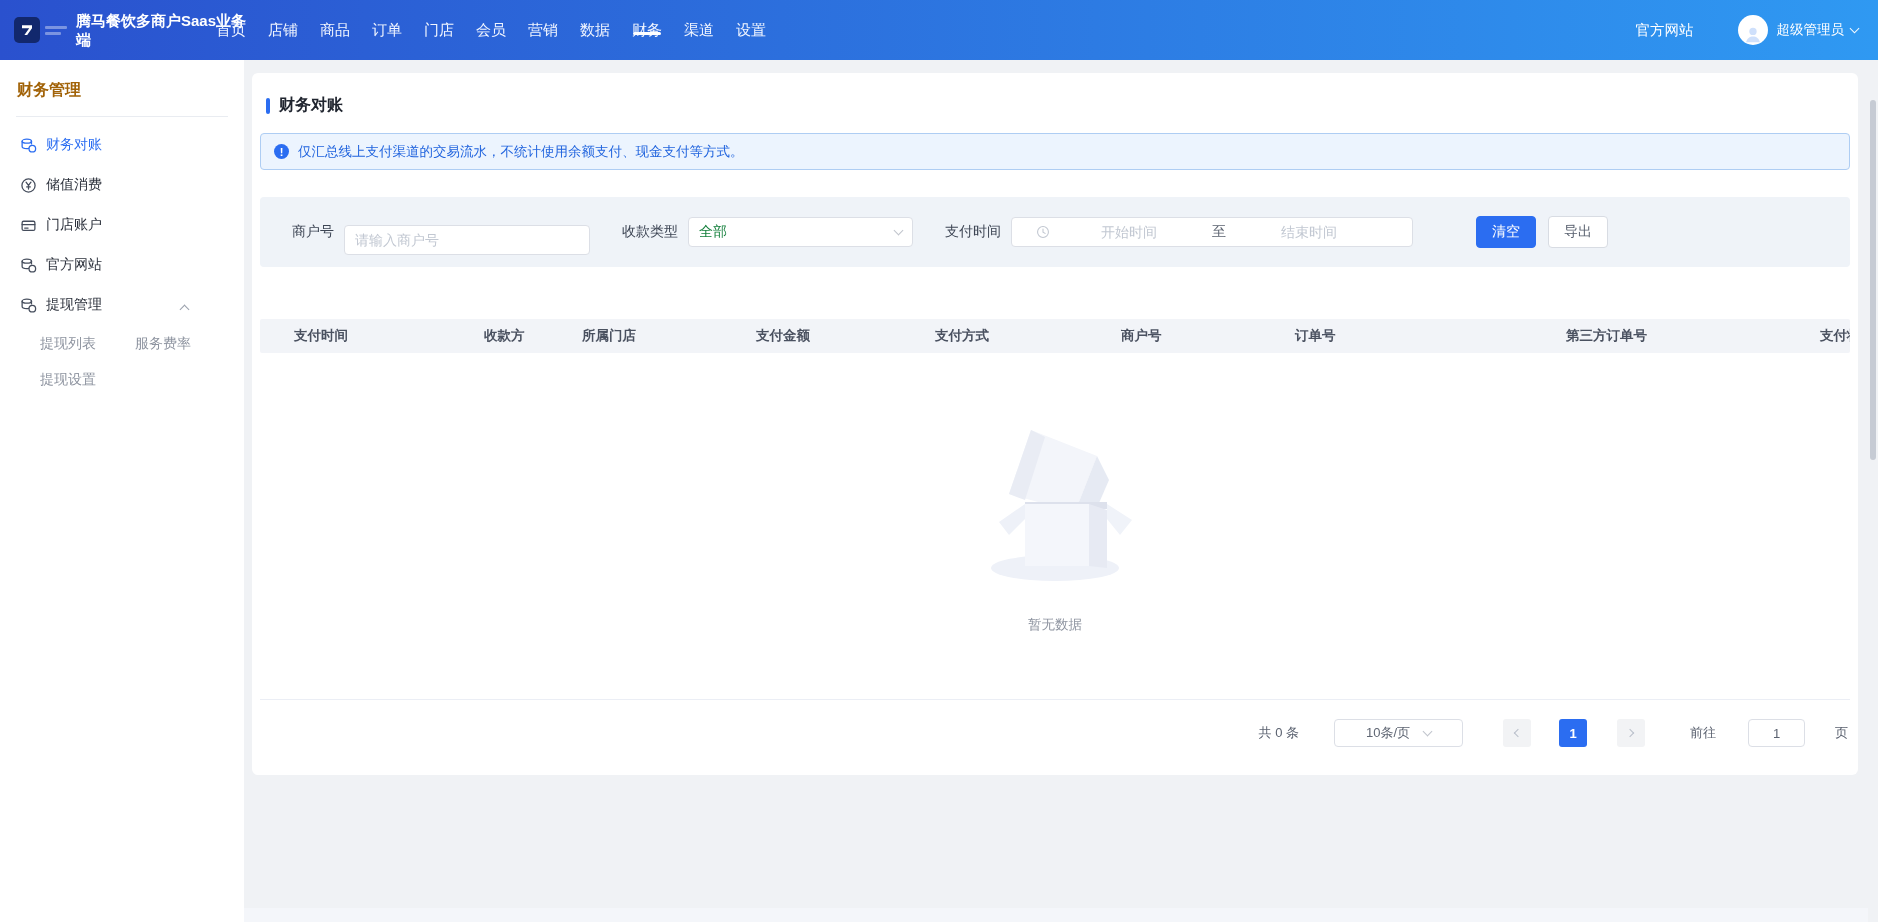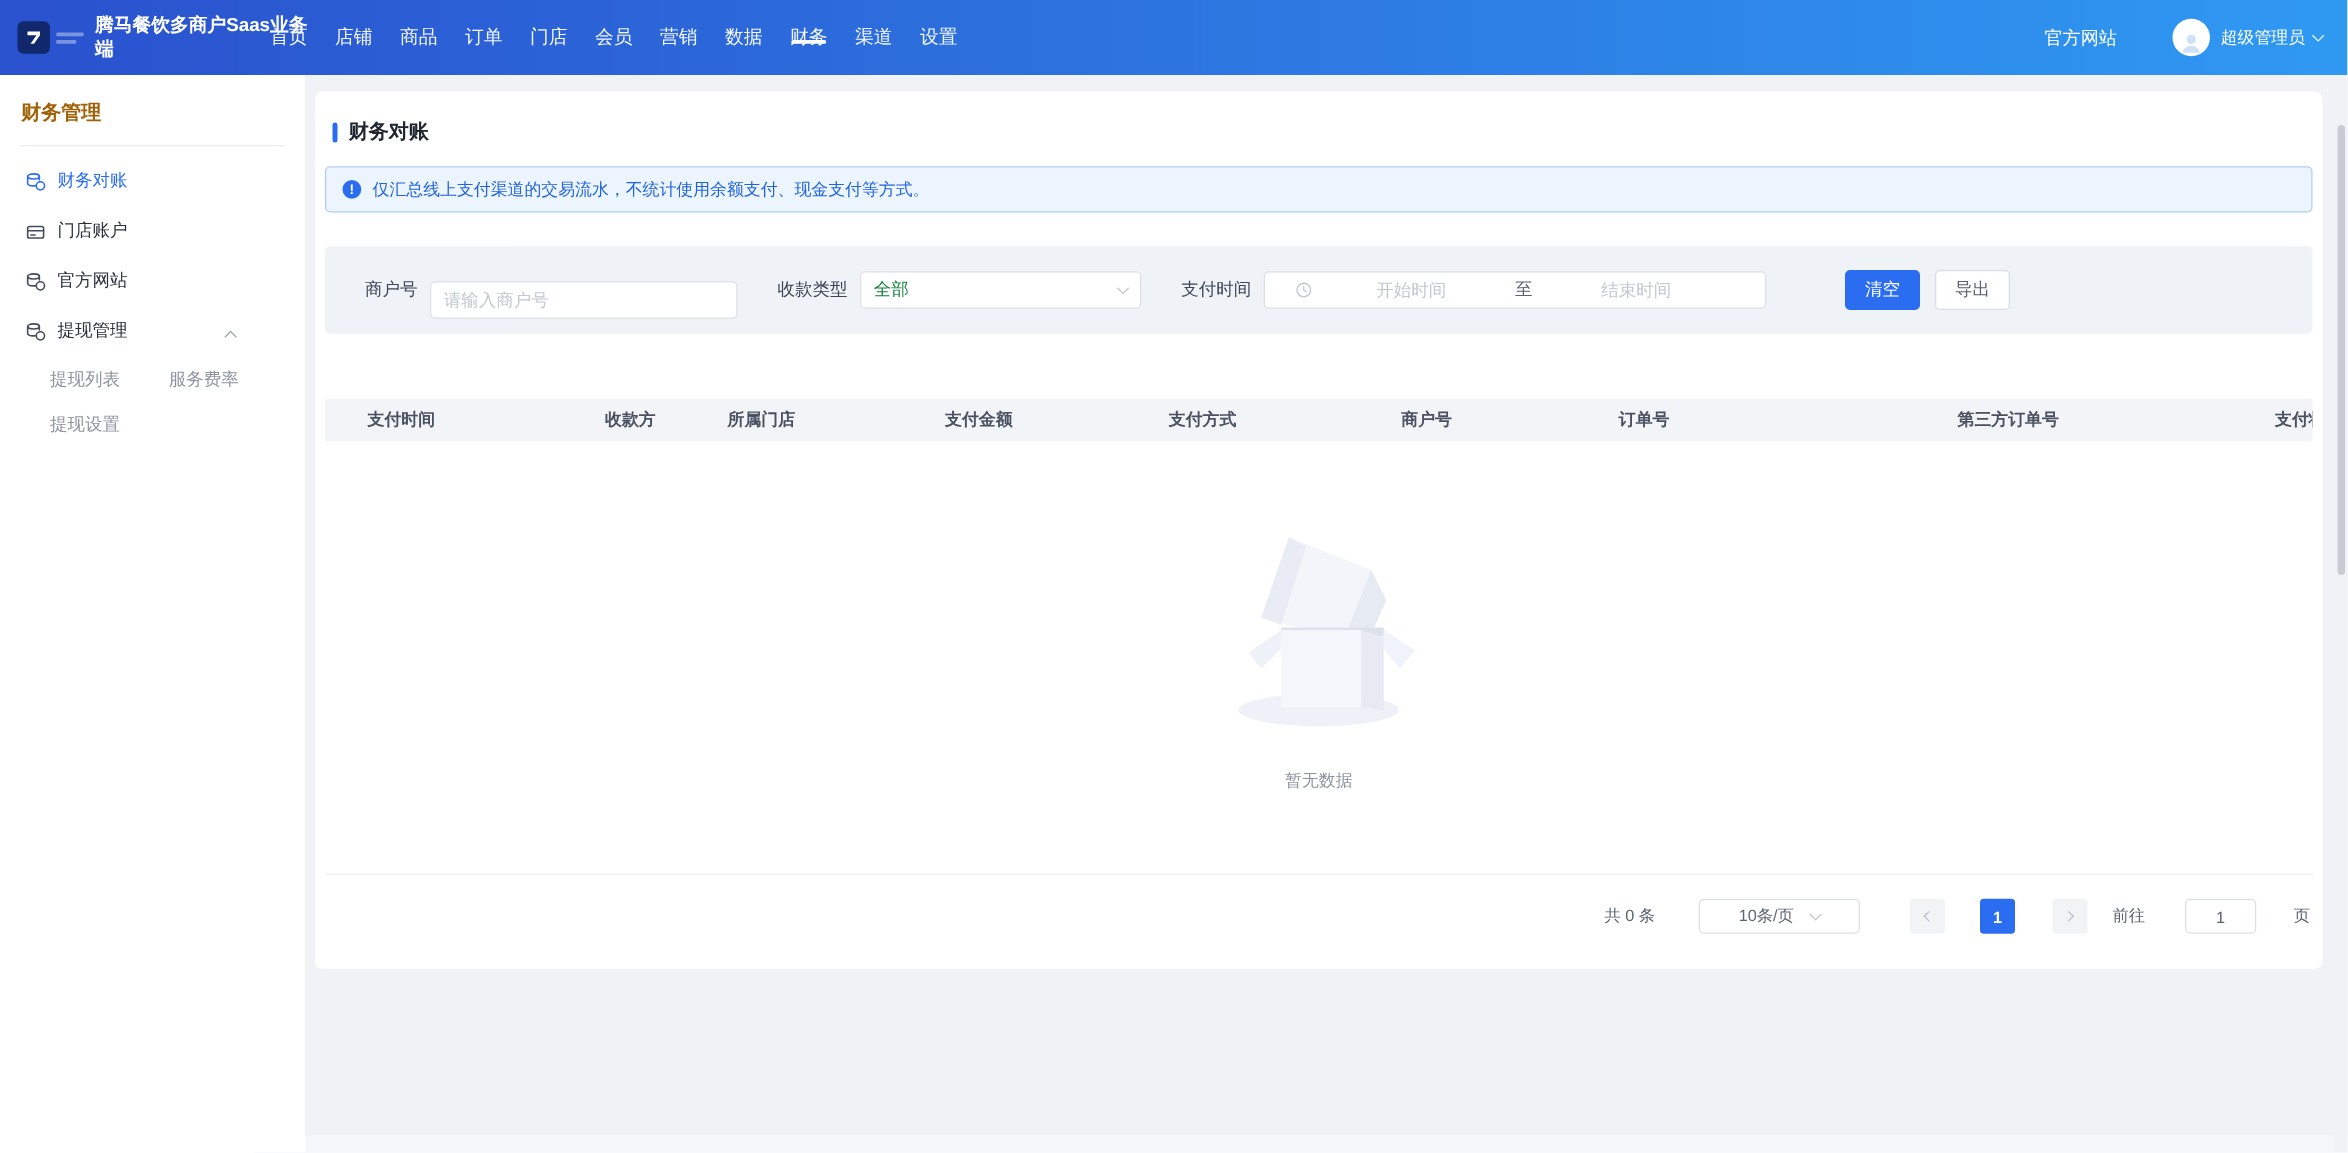--- a/index.html
+++ b/index.html
@@ -88,21 +88,21 @@
   .pagination { margin:19px 10px 0 8px; display:flex; align-items:center; justify-content:flex-end; font-size:13px; color:#5b6270;gap:20px; }
   .pg-total { margin-right:15px; }
   .pg-size { width:129px; height:28px; border:1px solid #dcdfe6; border-radius:4px; background:#fff; display:flex; align-items:center; justify-content:center; gap:14px; color:#5f6673; cursor:pointer; }
   .pg-btn { width:28px; height:28px; background:#f2f3f5; border-radius:3px; display:flex; align-items:center; justify-content:center; cursor:pointer; }
   .pg-btn .chev { color:#b9bfca; width:6px; height:6px; }
   .pg-btn .chev.left { transform:rotate(135deg); margin-left:2px; }
   .pg-btn .chev.right { transform:rotate(-45deg); margin-right:2px; }
   .pg-prev { margin-left:20px; }
   .pg-current { width:28px; height:28px; margin-left:8px; background:#2b6df1; color:#fff; border-radius:3px; display:flex; align-items:center; justify-content:center; font-weight:700; cursor:pointer; }
   .pg-next { margin-left:10px; }
-  .pg-goto-label { }
+  .pg-goto-label { margin-left:25px; }
   .pg-goto-input { width:57px; height:28px; margin-left:12px; border:1px solid #dcdfe6; border-radius:4px; text-align:center; font-size:13px; color:#5b6270; outline:none; }
   .pg-unit { margin-left:10px; }
   
   .v-scrollbar { position:absolute; right:0; top:60px; bottom:14px; width:10px; background:#f0f2f5; }
   .v-thumb { position:absolute; top:40px; right:2px; width:6px; height:360px; background:#c6cbd4; border-radius:3px; }
   .h-scrollbar { position:absolute; left:244px; right:10px; bottom:0; height:14px; background:#f4f6fa; }
 </style>
 </head>
 <body>
 
@@ -152,20 +152,27 @@
   <div class="sidebar-divider"></div>
   <div class="menu">
     <div class="menu-item active">
       <svg class="micon" viewBox="0 0 16 16" fill="none" stroke="currentColor" stroke-width="1.2" stroke-linecap="round">
         <ellipse cx="6.4" cy="3.9" rx="4.4" ry="1.9"></ellipse>
           <path d="M2 3.9v5.1c0 1.1 2 2 4.4 2 .6 0 1.3-.1 1.8-.2"></path>
           <path d="M10.8 3.9v2.6"></path>
           <circle cx="11.6" cy="11" r="3.1" fill="#fff"></circle>
       </svg>
       <span>财务对账</span>
+    </div>
+    <div class="menu-item">
+      <svg class="micon" viewBox="0 0 16 16" fill="none" stroke="currentColor" stroke-width="1.2" stroke-linecap="round">
+        <circle cx="8" cy="8" r="6.2"></circle>
+          <path d="M5.7 4.9 8 7.9l2.3-3M8 7.9v3.5M6.3 9.3h3.4"></path>
+      </svg>
+      <span>储值消费</span>
     </div>
     <div class="menu-item">
       <svg class="micon" viewBox="0 0 16 16" fill="none" stroke="currentColor" stroke-width="1.2" stroke-linecap="round">
         <rect x="2" y="4" width="12" height="8.6" rx="1.4"></rect>
           <path d="M2 7.1h12M4.4 10.4h3.2"></path>
       </svg>
       <span>门店账户</span>
     </div>
     <div class="menu-item">
       <svg class="micon" viewBox="0 0 16 16" fill="none" stroke="currentColor" stroke-width="1.2" stroke-linecap="round">

